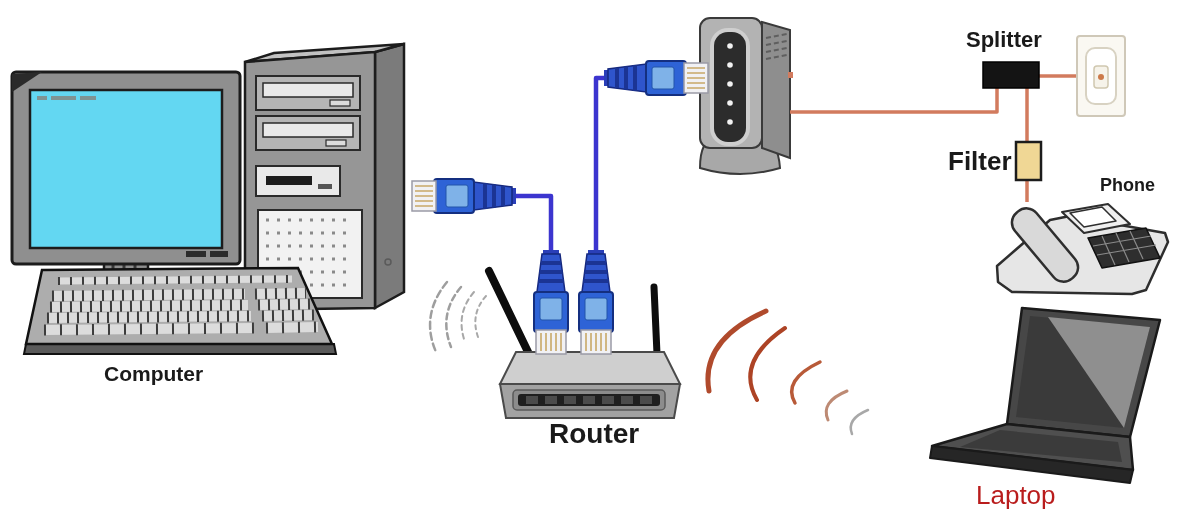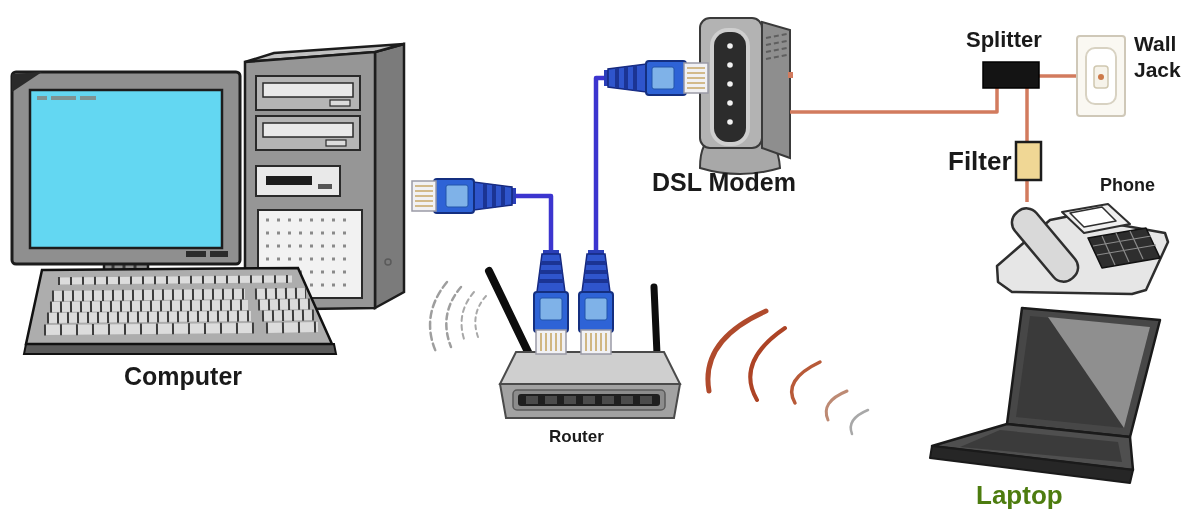--- a/index.html
+++ b/index.html
@@ -1,21 +1,21 @@
 <!DOCTYPE html>
 <html><head>
 <meta charset="utf-8">
 <style>
   html,body{margin:0;padding:0;background:#fff;}
   .stage{position:relative;width:1200px;height:519px;background:#ffffff;overflow:hidden;
          font-family:"Liberation Sans", sans-serif;}
   .stage svg{position:absolute;left:0;top:0;}
   .lbl{position:absolute;color:#1a1a1a;font-weight:bold;white-space:nowrap;}
   .lbl.wrap{white-space:normal;line-height:1.22;}
-  .lbl.gray{color:#4d7c0f;font-weight:700;}
+  .lbl.gray{color:#b91c1c;font-weight:400;}
 </style>
 </head>
 <body>
 
 <div class="stage">
 
 <svg width="1200" height="519" viewBox="0 0 1200 519" xmlns="http://www.w3.org/2000/svg" xmlns:xlink="http://www.w3.org/1999/xlink">
   <defs>
 
     <g id="rj45">
@@ -170,22 +170,20 @@
   <g stroke-linejoin="round">
     <polygon points="1022,308 1160,320 1130,437 1007,424" fill="#474747" stroke="#1a1a1a" stroke-width="2.5"></polygon>
     <polygon points="1030,316 1150,327 1124,428 1016,417" fill="#3a3a3a"></polygon>
     <polygon points="1048,317 1150,327 1124,428" fill="#8f8f8f"></polygon>
     <polygon points="1007,424 1130,437 1133,470 932,446" fill="#4f4f4f" stroke="#1a1a1a" stroke-width="2.5"></polygon>
     <polygon points="1000,430 1118,442 1122,462 960,447" fill="#3b3b3b"></polygon>
     <polygon points="932,446 1133,470 1130,483 930,458" fill="#262626" stroke="#1a1a1a" stroke-width="2"></polygon>
   </g>
 </svg>
 
-<div class="lbl" style="left:124px;top:362px;font-size:25px;">Computer</div>
-<div class="lbl" style="left:549px;top:427px;font-size:17px;">Router</div>
-<div class="lbl" style="left:652px;top:168px;font-size:25px;">DSL Modem</div>
+<div class="lbl" style="left:104px;top:362px;font-size:21px;">Computer</div>
+<div class="lbl" style="left:549px;top:418px;font-size:28px;">Router</div>
 <div class="lbl" style="left:966px;top:27px;font-size:22px;">Splitter</div>
-<div class="lbl wrap" style="left:1134px;top:31px;width:64px;font-size:21px;">Wall Jack</div>
 <div class="lbl" style="left:948px;top:146px;font-size:26px;">Filter</div>
 <div class="lbl" style="left:1100px;top:175px;font-size:18px;">Phone</div>
 <div class="lbl gray" style="left:976px;top:480px;font-size:26px;">Laptop</div>
 
 </div>
 
 </body></html>

